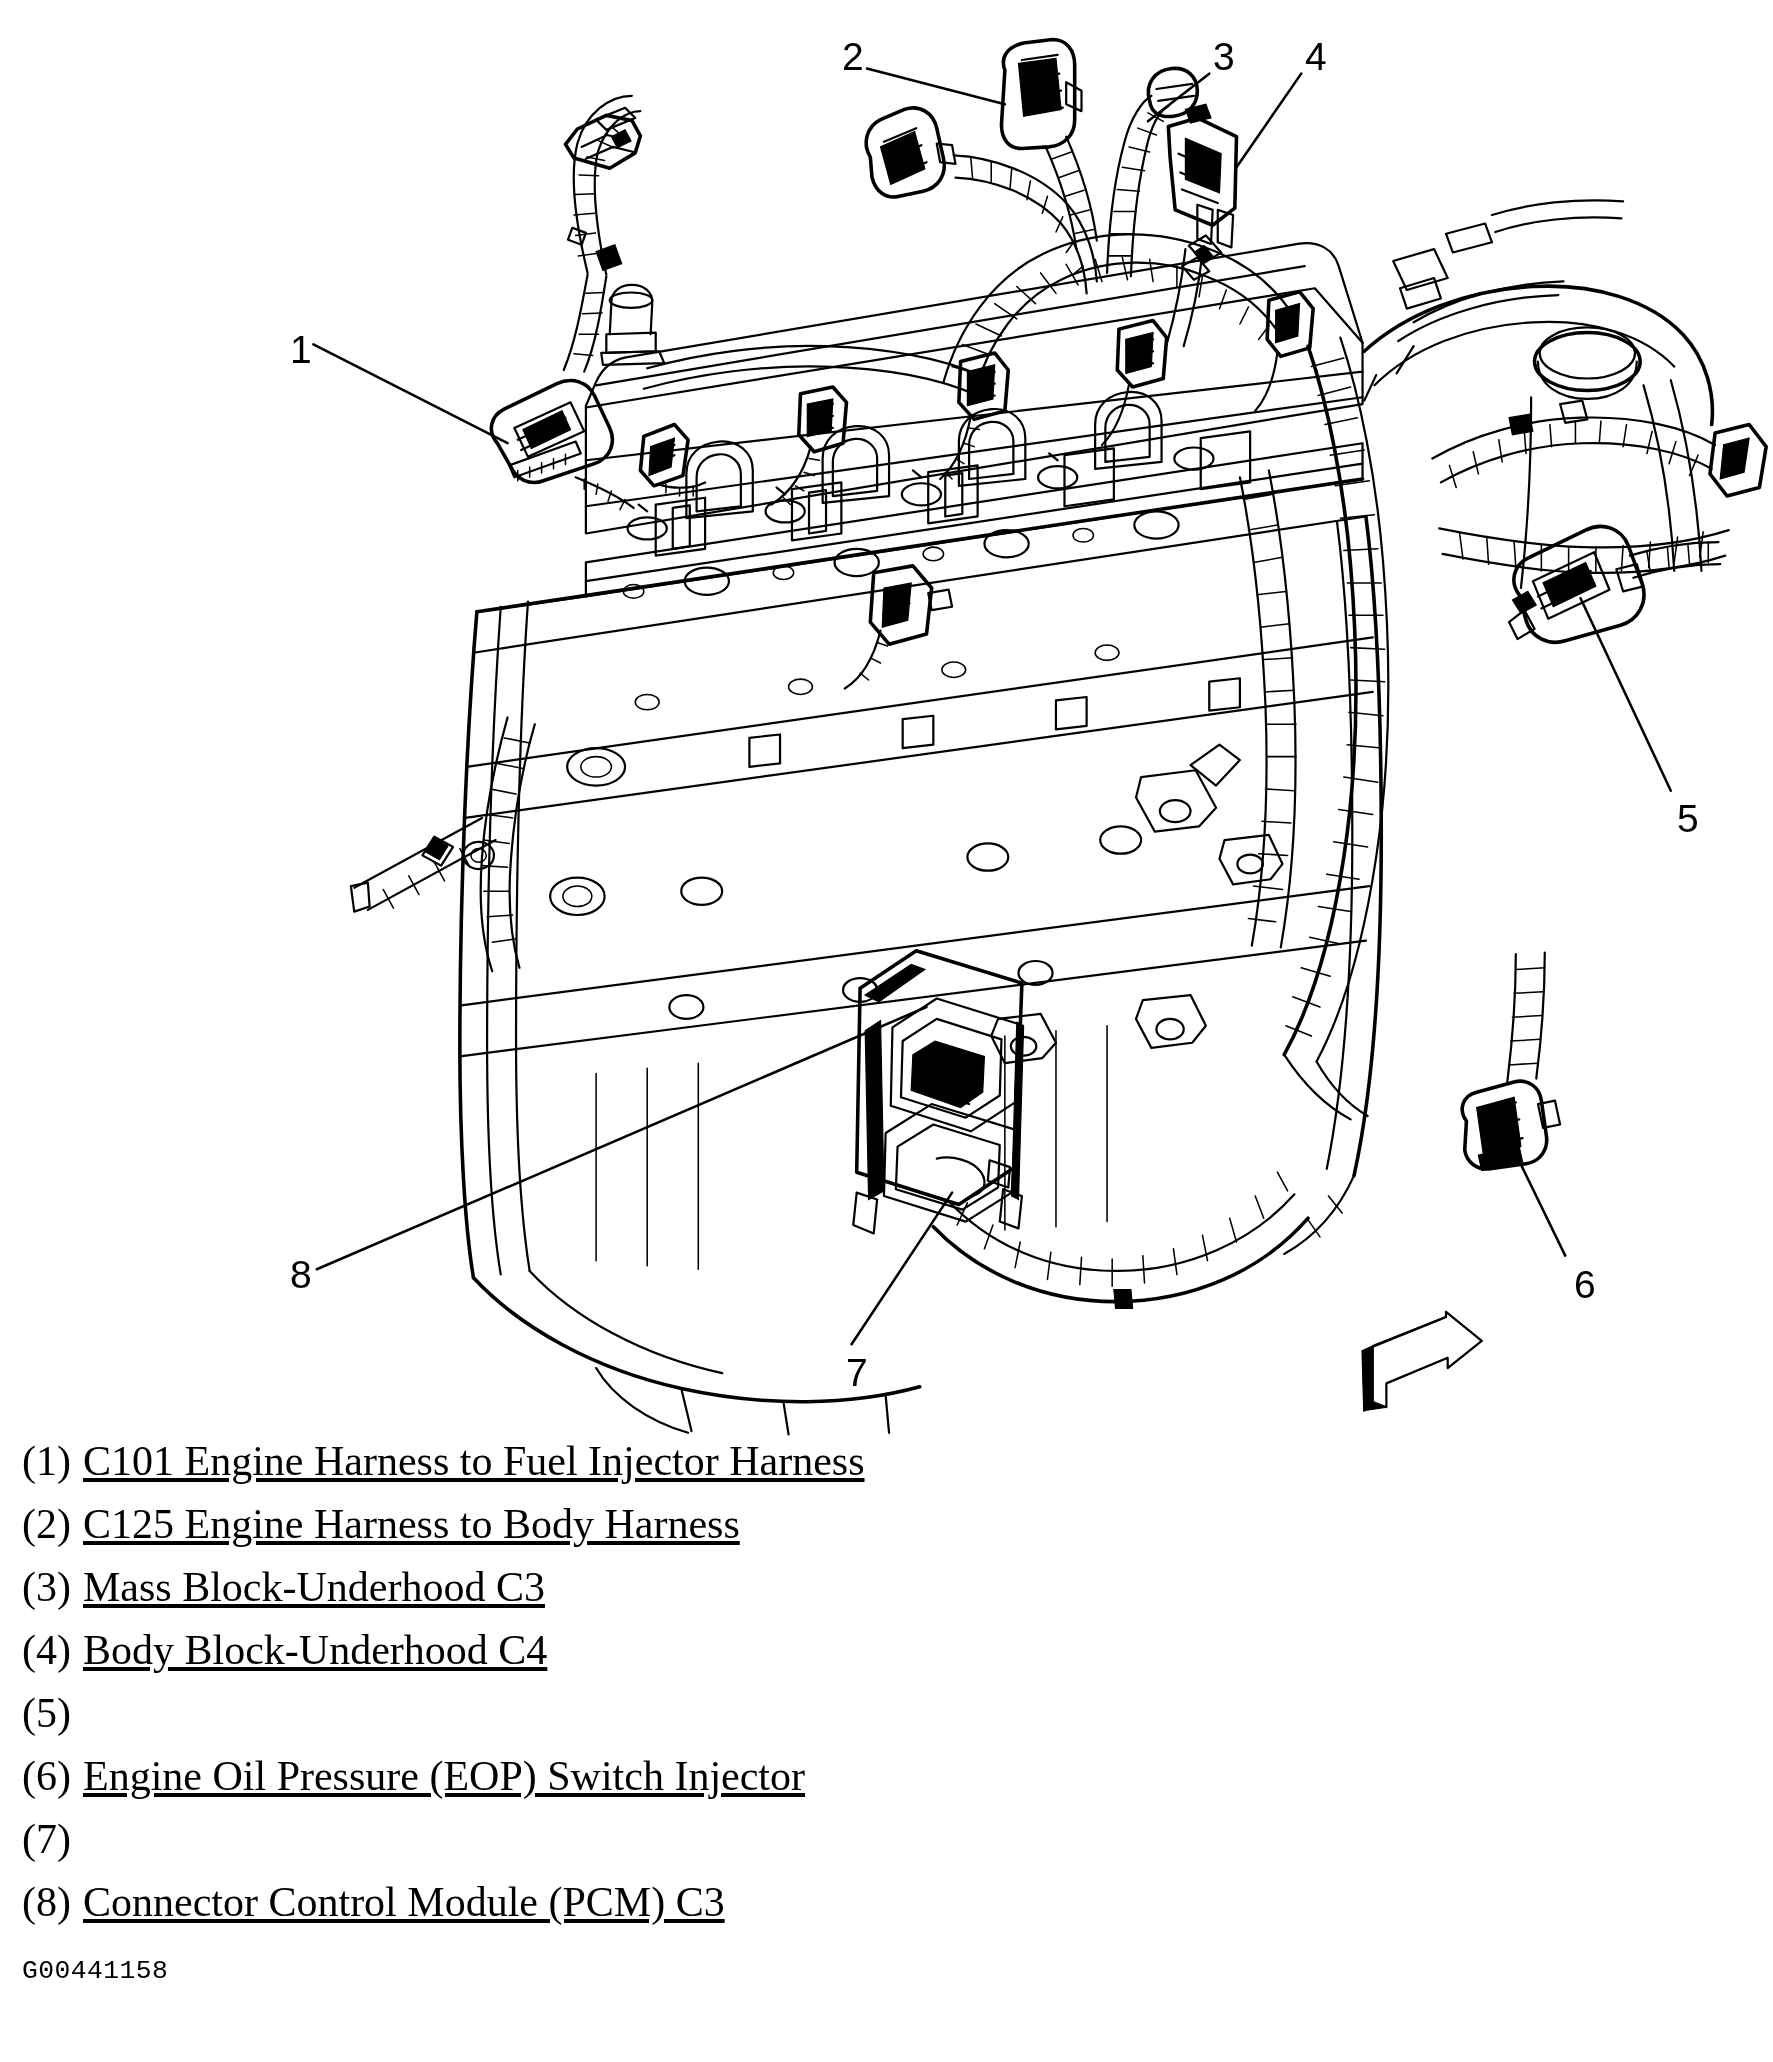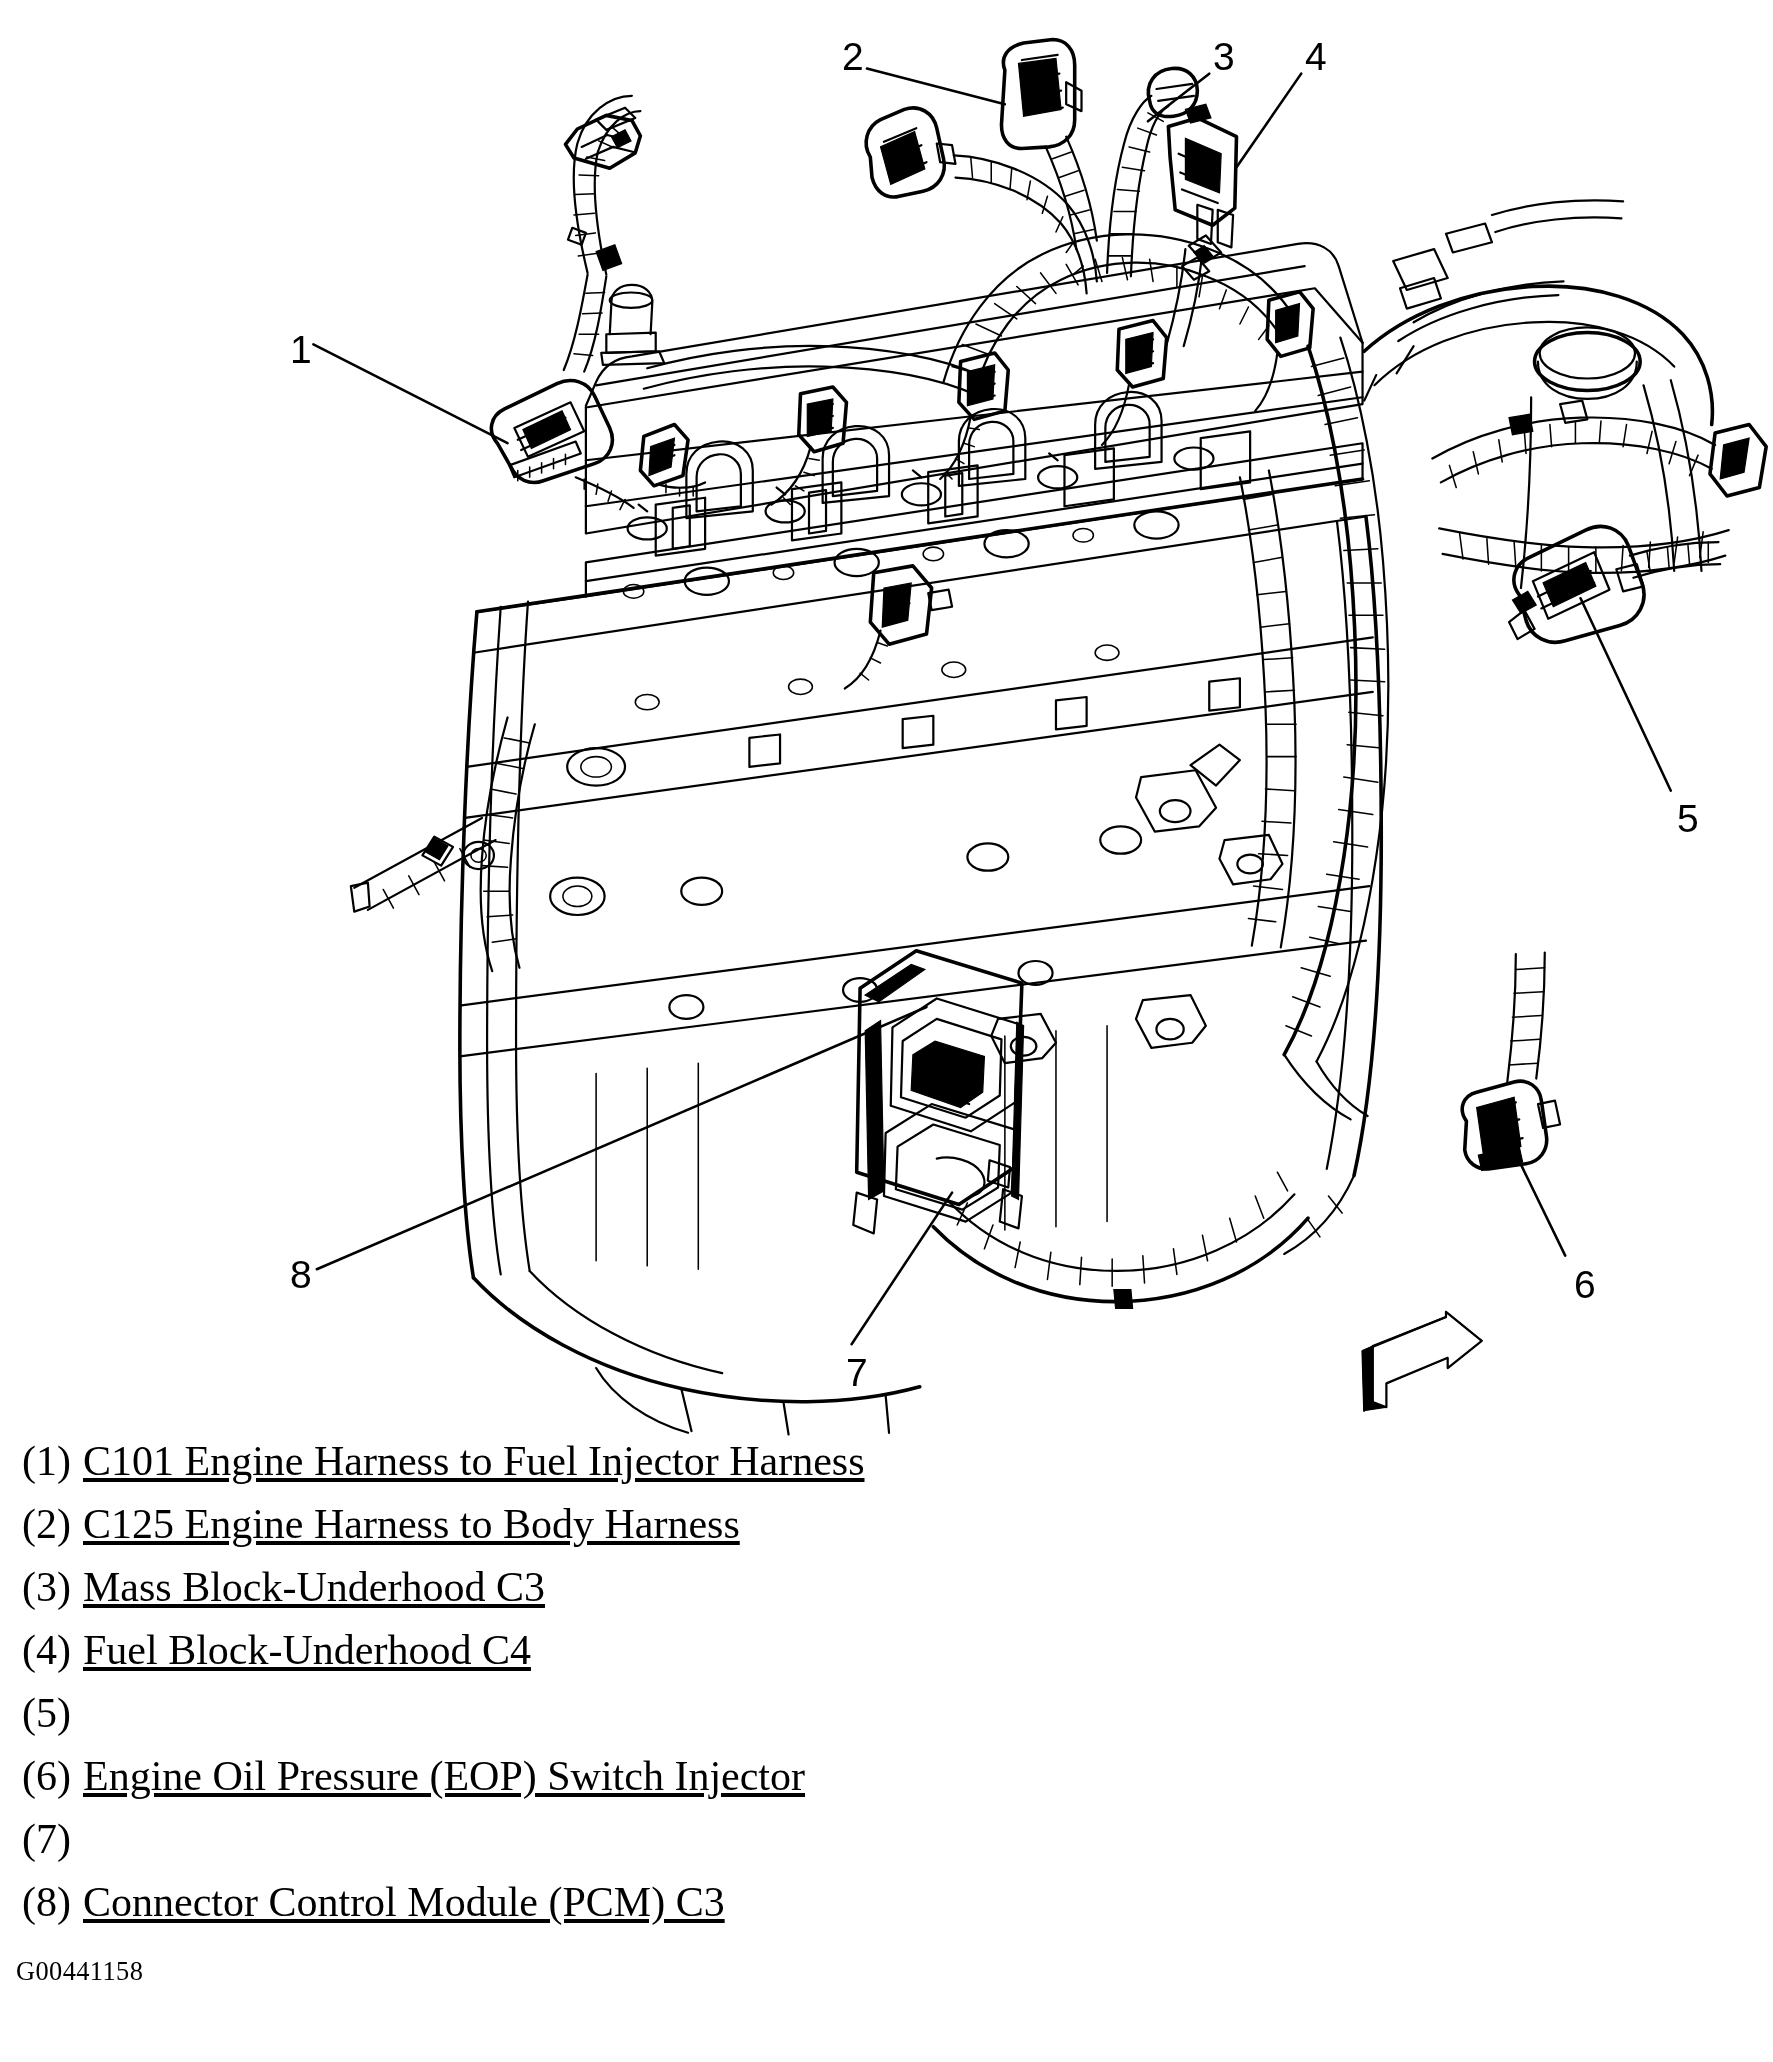--- a/index.html
+++ b/index.html
@@ -69,23 +69,23 @@
   }
   .legend-text {
     display: inline-block;
     flex: 0 1 auto;
     text-decoration: underline;
   }
 
   
   #figure-code {
     position: absolute;
-    left: 16px;
+    left: 22px;
     top: 1956px;
-    font-family: Liberation Serif, serif;
+    font-family: Liberation Mono, monospace;
     font-size: 26.4px;
     letter-spacing: 0.4px;
     color: #000;
   }
 
   
   .ln   { fill: none; stroke: #000; stroke-width: 2.6; stroke-linecap: round; stroke-linejoin: round; }
   .ln-t { fill: none; stroke: #000; stroke-width: 1.8; stroke-linecap: round; stroke-linejoin: round; }
   .ln-h { fill: none; stroke: #000; stroke-width: 4.2; stroke-linecap: round; stroke-linejoin: round; }
   .fillblk { fill: #000; stroke: #000; stroke-width: 1.4; }
@@ -556,21 +556,21 @@
   <div class="legend-row">
     <span class="legend-index">(2)</span>
     <span class="legend-text">C125 Engine Harness to Body Harness</span>
   </div>
   <div class="legend-row">
     <span class="legend-index">(3)</span>
     <span class="legend-text">Mass Block-Underhood C3</span>
   </div>
   <div class="legend-row">
     <span class="legend-index">(4)</span>
-    <span class="legend-text">Fuel Block-Underhood C4</span>
+    <span class="legend-text">Body Block-Underhood C4</span>
   </div>
   <div class="legend-row">
     <span class="legend-index">(5)</span>
   </div>
   <div class="legend-row">
     <span class="legend-index">(6)</span>
     <span class="legend-text">Engine Oil Pressure (EOP) Switch Injector</span>
   </div>
   <div class="legend-row">
     <span class="legend-index">(7)</span>

